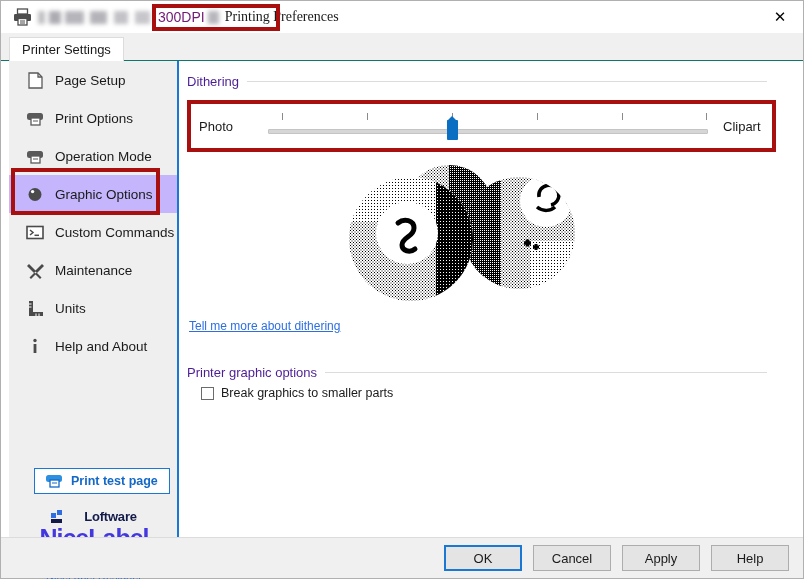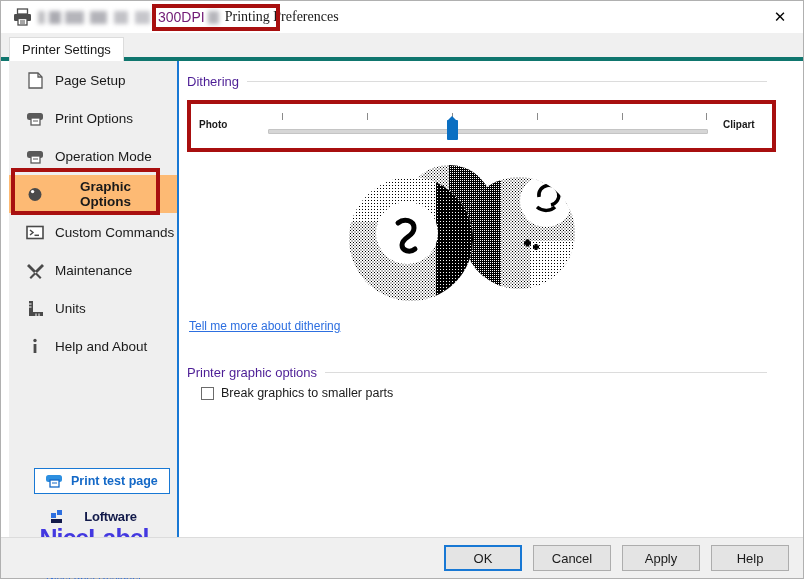--- a/index.html
+++ b/index.html
@@ -59,21 +59,21 @@
     width: 46px; height: 31px;
     display: flex; align-items: center; justify-content: center;
     font-size: 15px; color: #000; background: transparent;
   }
 
   
   .tabstrip {
     position: absolute; left: 0; top: 32px;
     width: 802px; height: 28px;
     background: #f0f0f0;
-    border-bottom: 4px solid #0f766e;
+    border-bottom: 1px solid #0f766e;
   }
   .tab {
     position: absolute; left: 8px; top: 4px;
     height: 24px; padding: 0 12px;
     background: #ffffff;
     border: 1px solid #dcdcdc; border-bottom: none;
     display: flex; align-items: center;
     font-size: 13px; color: #1a1a1a;
   }
 
@@ -89,21 +89,21 @@
     height: 38px; display: flex; align-items: center;
     padding-left: 14px;
     font-size: 13.5px; color: #1a1a1a;
   }
   .nav-item .ico {
     width: 24px; height: 22px; flex: none;
     display: flex; align-items: center; justify-content: center;
     color: #4a4a4a; margin-right: 8px;
   }
   .nav-item.selected {
-    background: #fdba74; font-weight: bold; gap: 25px;
+    background: #c4b5fd; font-weight: normal;
   }
 
   .testpage-btn {
     position: absolute; left: 25px; top: 407px;
     width: 136px; height: 26px;
     border: 1px solid #1878d4; background: #ffffff;
     display: flex; align-items: center; gap: 8px;
     padding-left: 10px;
     font-size: 12.5px; font-weight: bold; color: #1469c7;
   }
@@ -142,21 +142,21 @@
     display: flex; align-items: center; gap: 8px;
     font-size: 13px; color: #4c1d95; white-space: nowrap;
   }
   .group-head .rule { height: 1px; background: #dcdcdc; }
 
   .slider-row {
     position: absolute; left: 12px; top: 48px;
     width: 580px; height: 40px;
   }
   .slider-label {
-    position: absolute; font-size: 10px; color: #1a1a1a; top: 10px; font-weight: bold;
+    position: absolute; font-size: 13px; color: #1a1a1a; top: 10px;
   }
   .slider-wrap {
     position: absolute; left: 75px; top: 0;
     width: 440px; height: 40px;
   }
   .tickrow { position: absolute; left: 0; top: 4px; width: 440px; height: 9px; }
   .tick { position: absolute; top: 0; width: 1px; height: 7px; background: #8a8a8a; }
   .track {
     position: absolute; left: 0; top: 20px; width: 440px; height: 5px;
     background: #d6d6d6; border: 1px solid #c4c4c4; border-radius: 1px;

